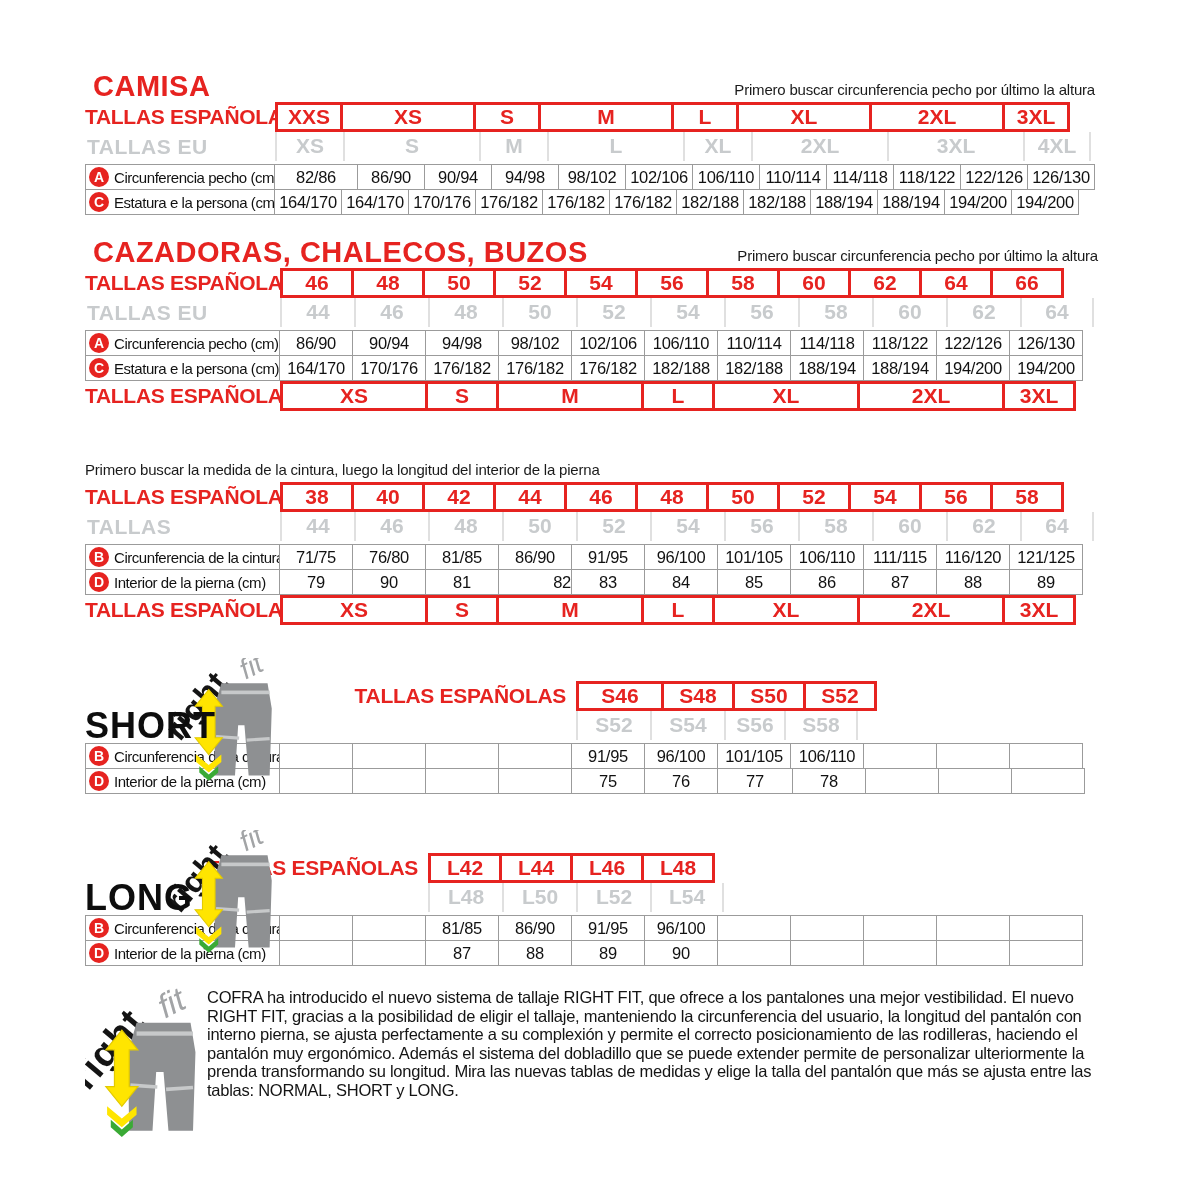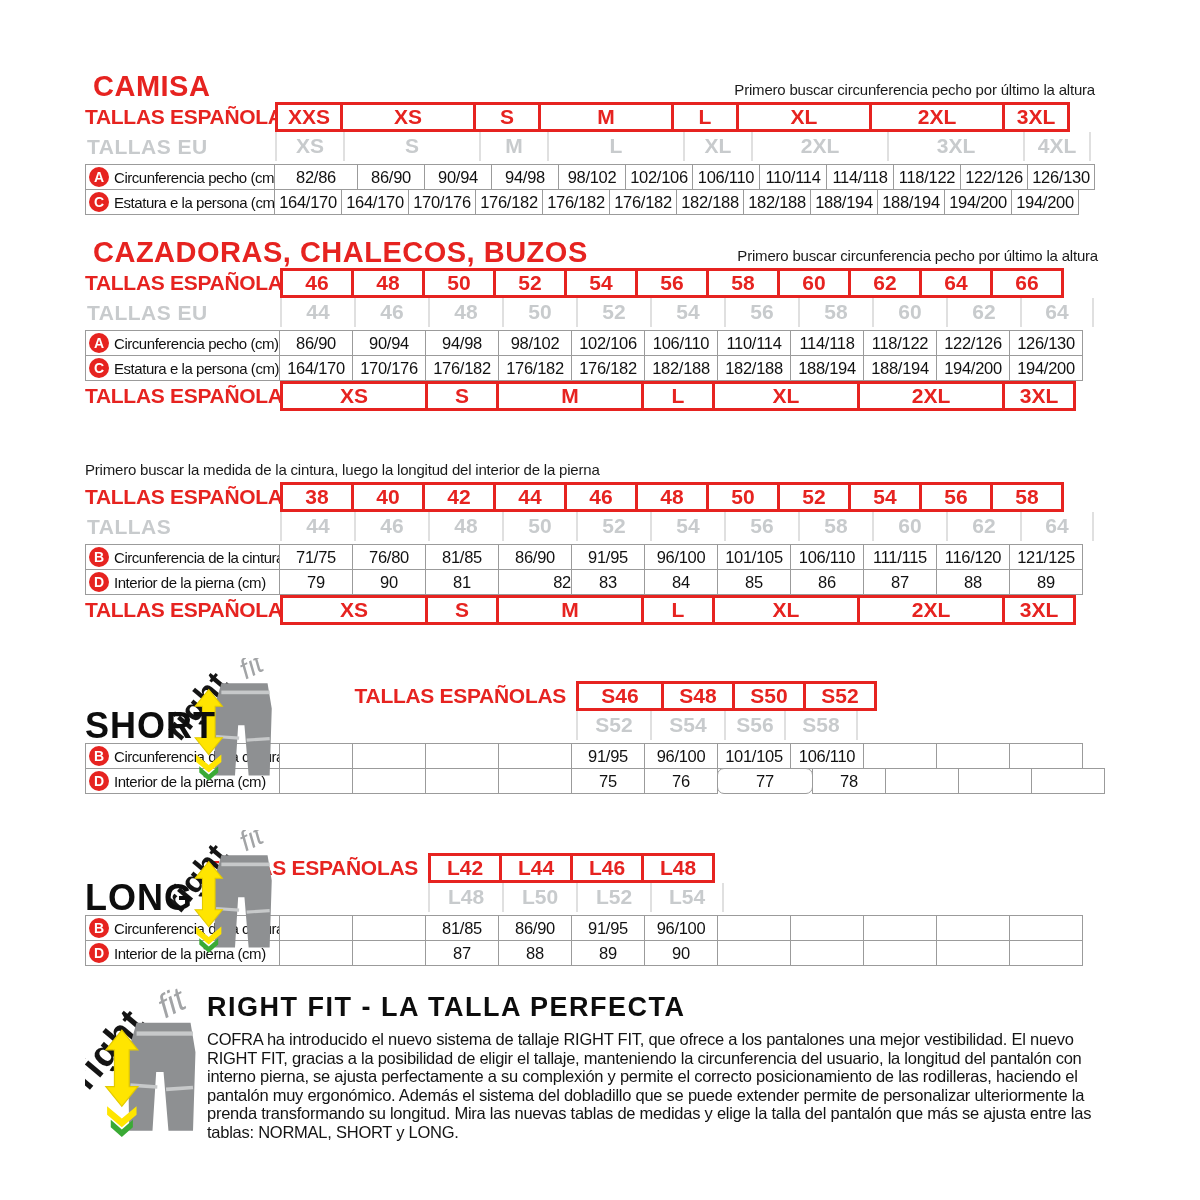--- a/index.html
+++ b/index.html
@@ -327,21 +327,21 @@
       <div class="label-cell" style="width: 195px;">
         <div class="letter-circle">D</div>
         <div class="label-text">Interior de la pierna (cm)</div>
       </div>
       <div class="data-cell" style="width: 74px;"></div>
       <div class="data-cell" style="width: 74px;"></div>
       <div class="data-cell" style="width: 74px;"></div>
       <div class="data-cell" style="width: 74px;"></div>
       <div class="data-cell" style="width: 74px;">75</div>
       <div class="data-cell" style="width: 74px;">76</div>
-      <div class="data-cell" style="width: 96px; border-radius: 7px;">77</div>
+      <div class="data-cell" style="width: 76px;">77</div>
       <div class="data-cell" style="width: 74px;">78</div>
       <div class="data-cell" style="width: 74px;"></div>
       <div class="data-cell" style="width: 74px;"></div>
       <div class="data-cell" style="width: 74px;"></div>
     </div>
   </div>
 
 <div class="section" id="sec-long" style="width: 1013px;">
   <div class="logo-slot">
   <svg viewBox="0 0 110 120" xmlns="http://www.w3.org/2000/svg">
@@ -415,16 +415,15 @@
     <path d="M42 24 L86 24 L90 48 L88 112 L68 112 L64 64 L58 64 L55 112 L36 112 L35 48 Z" fill="#8e9092"></path>
     <rect x="42" y="31" width="46" height="3.5" fill="#c7c9ca"></rect>
     <rect x="37" y="74" width="22" height="3" fill="#c7c9ca" transform="rotate(4 48 75)"></rect>
     <rect x="66" y="76" width="22" height="3" fill="#c7c9ca" transform="rotate(-4 77 77)"></rect>
     <polygon points="30,30 43,46 36,46 36,76 43,76 30,92 17,76 24,76 24,46 17,46" fill="#ffe500" stroke="#e3ca00" stroke-width="1"></polygon>
     <polygon points="18,92 30,102 42,92 42,99 30,109 18,99" fill="#ffe500"></polygon>
     <polygon points="21,103 30,111 39,103 39,109 30,117 21,109" fill="#3aaa35"></polygon>
   </svg>
 </div>
   <div class="rf-content">
-    <div class="rf-heading">RIGHT FIT - LA TALLA PERFECTA</div>
     <div class="rf-paragraph">COFRA ha introducido el nuevo sistema de tallaje RIGHT FIT, que ofrece a los pantalones una mejor vestibilidad. El nuevo RIGHT FIT, gracias a la posibilidad de eligir el tallaje, manteniendo la circunferencia del usuario, la longitud del pantalón con interno pierna, se ajusta perfectamente a su complexión y permite el correcto posicionamiento de las rodilleras, haciendo el pantalón muy ergonómico. Además el sistema del dobladillo que se puede extender permite de personalizar ulteriormente la prenda transformando su longitud. Mira las nuevas tablas de medidas y elige la talla del pantalón que más se ajusta entre las tablas: NORMAL, SHORT y LONG.</div>
   </div>
 </div>
 
 </body></html>

